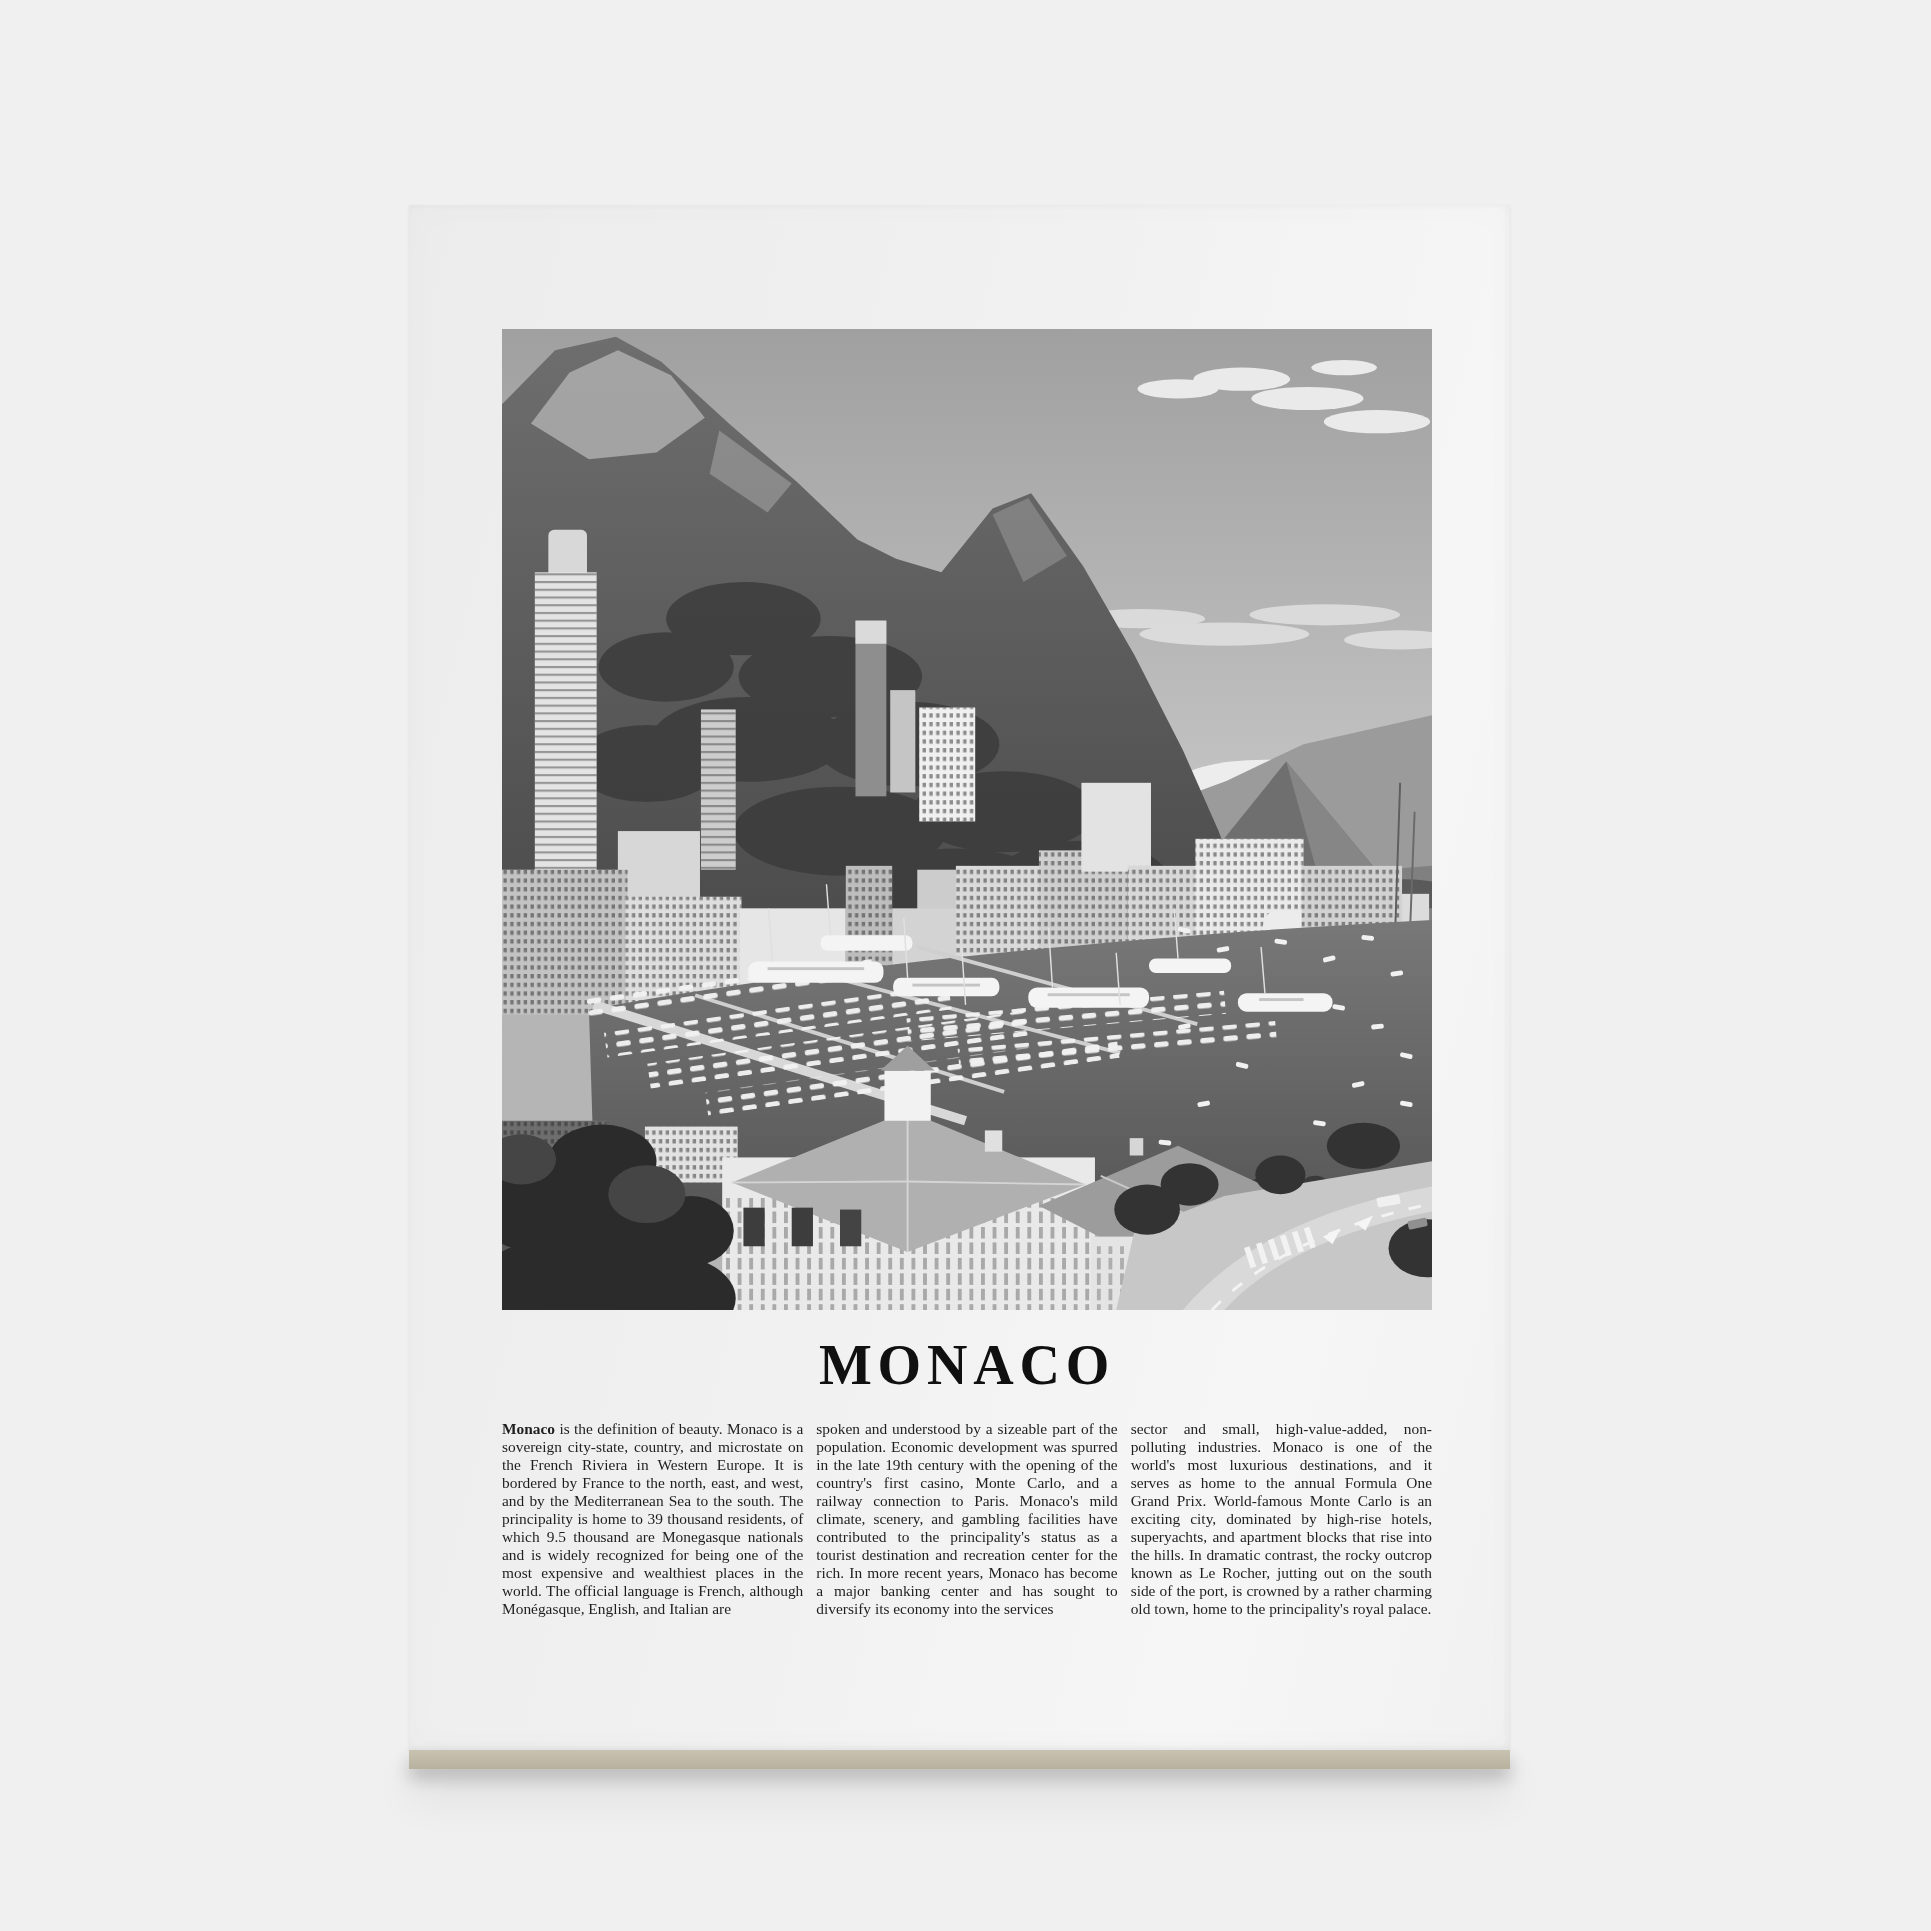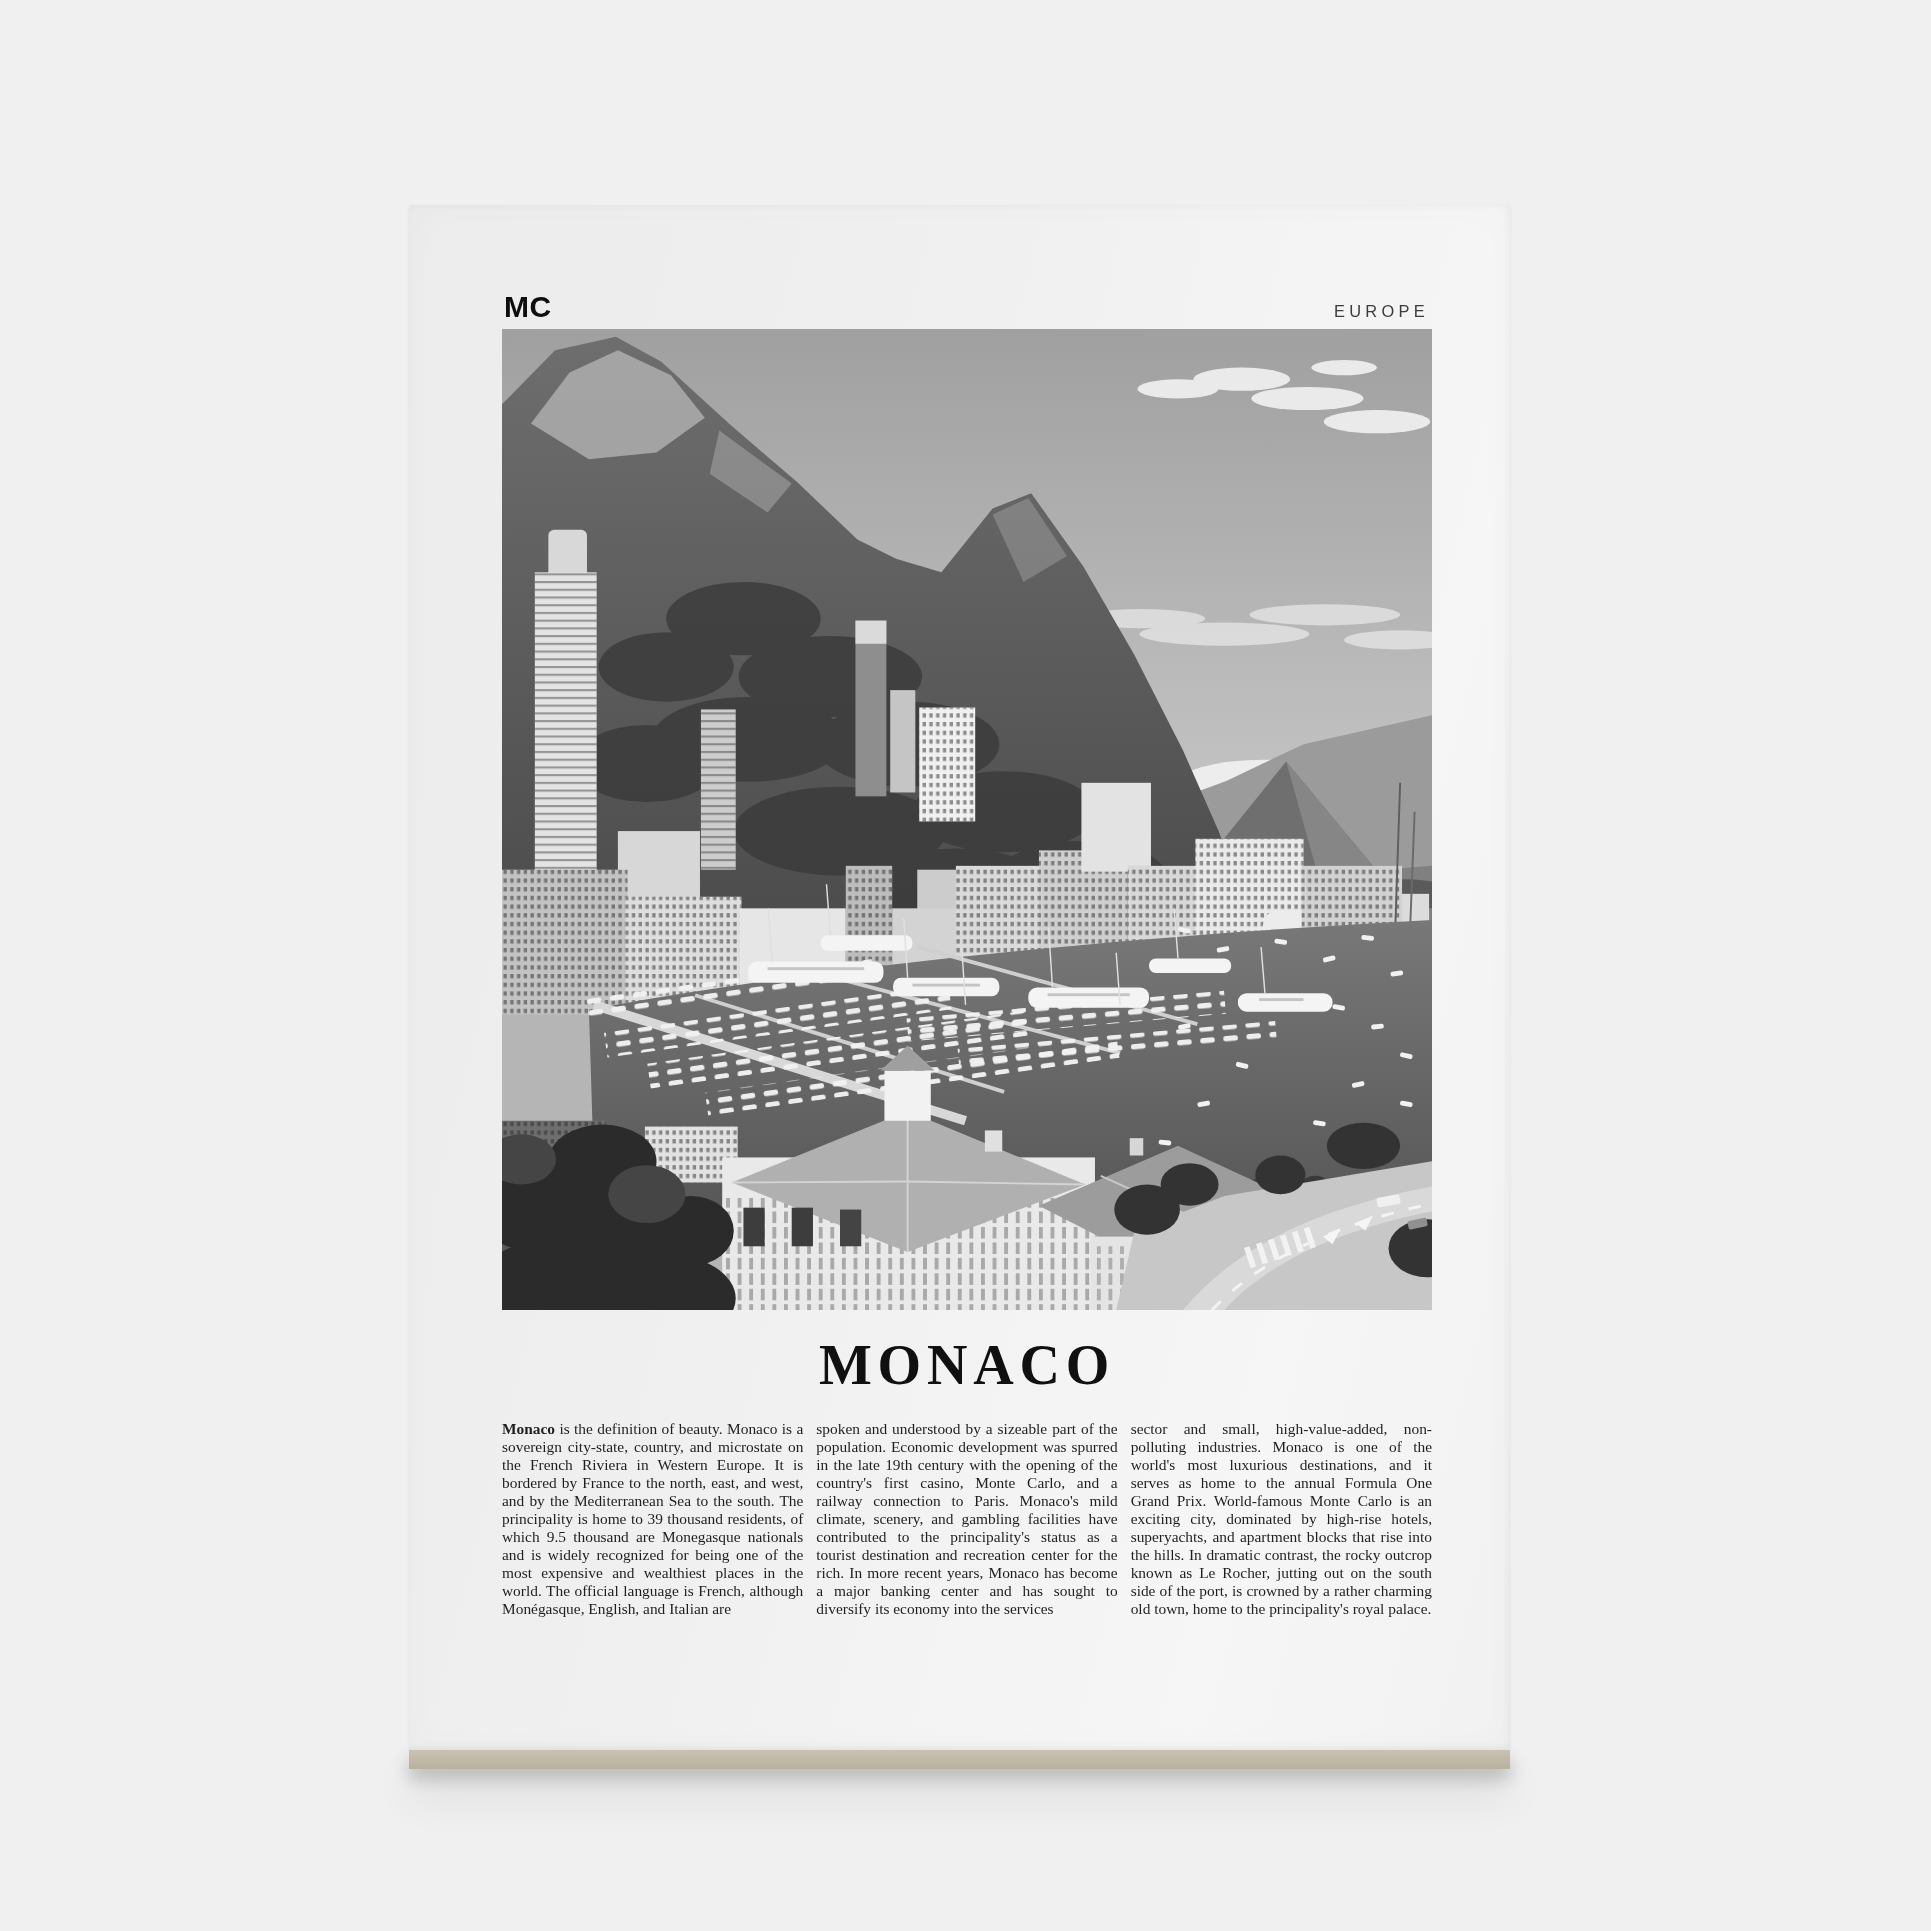--- a/index.html
+++ b/index.html
@@ -42,24 +42,20 @@
     font-size:15.4px;line-height:18px;text-align:justify;
     color:var(--body-ink,#1e1e1e);hyphens:none;
   }
   .lead{font-weight:700;}
 </style>
 </head>
 <body>
 
 <div class="poster">
 
-  <div class="header">
-    <span class="monogram">MC</span>
-    <span class="region">EUROPE</span>
-  </div>
 
   <div class="photo">
     <svg viewBox="0 0 963 1016" preserveAspectRatio="none" aria-hidden="true">
       <defs>
         <linearGradient id="skyG" x1="0" y1="0" x2="0" y2="1">
           <stop offset="0" stop-color="#a0a0a0"></stop>
             <stop offset="1" stop-color="#cdcdcd"></stop>
         </linearGradient>
         <linearGradient id="mtnG" x1="0" y1="0" x2="0" y2="1">
           <stop offset="0" stop-color="#6e6e6e"></stop>

